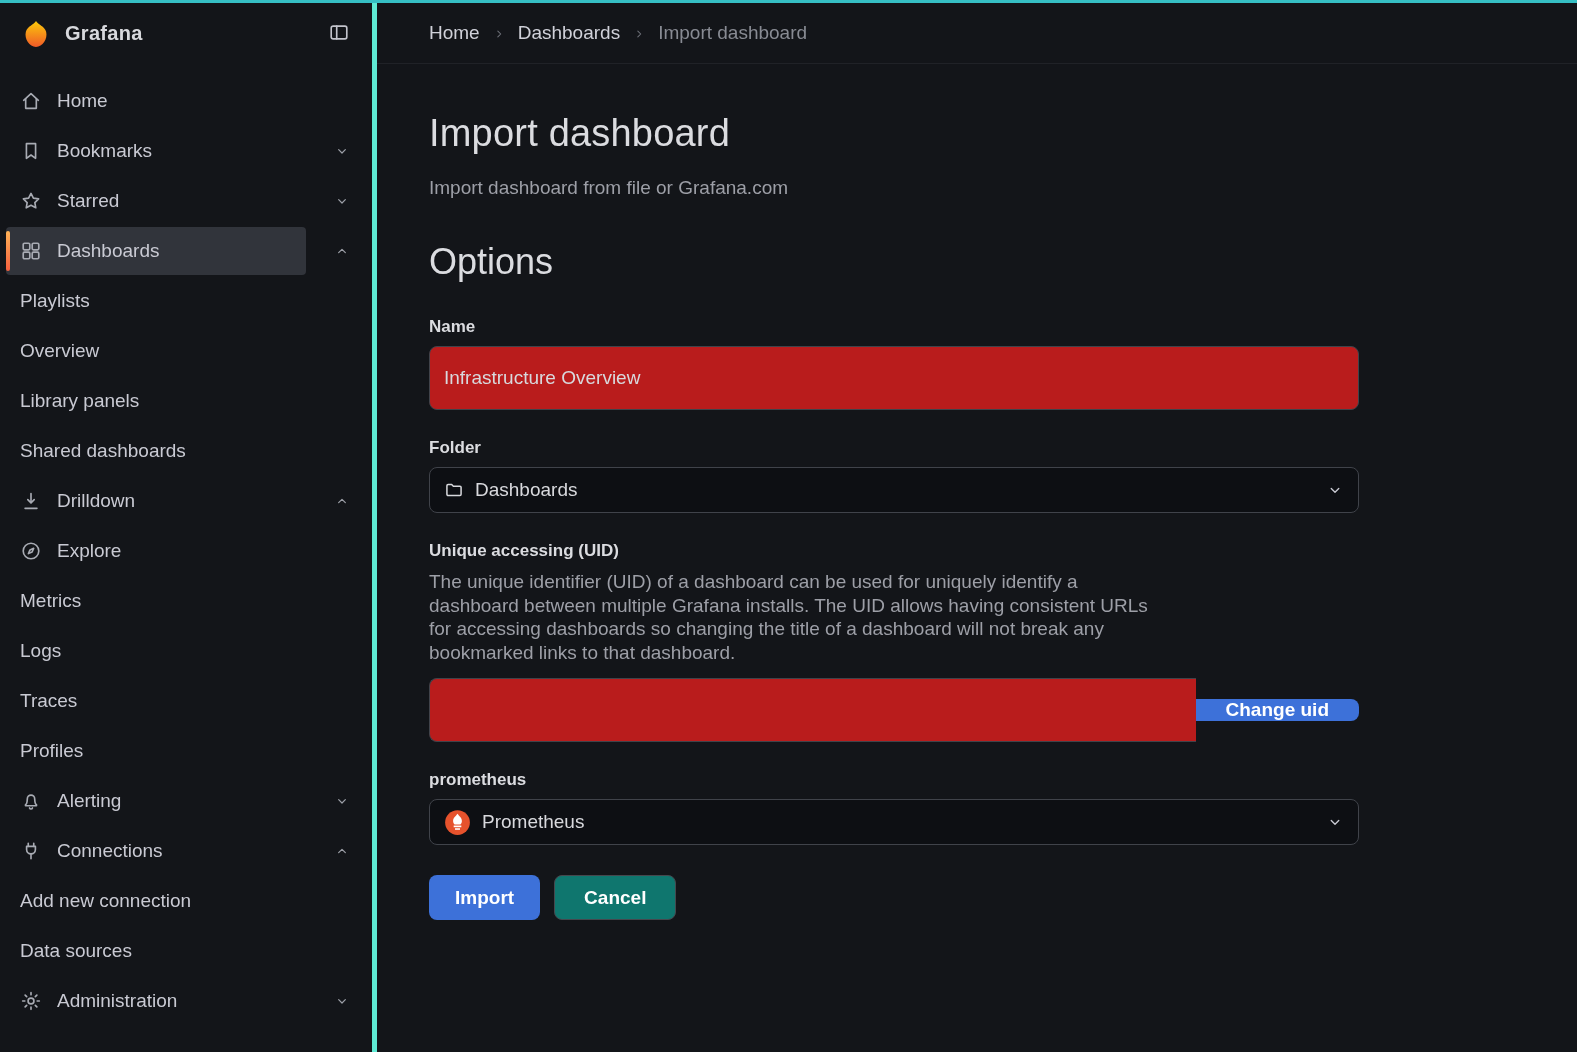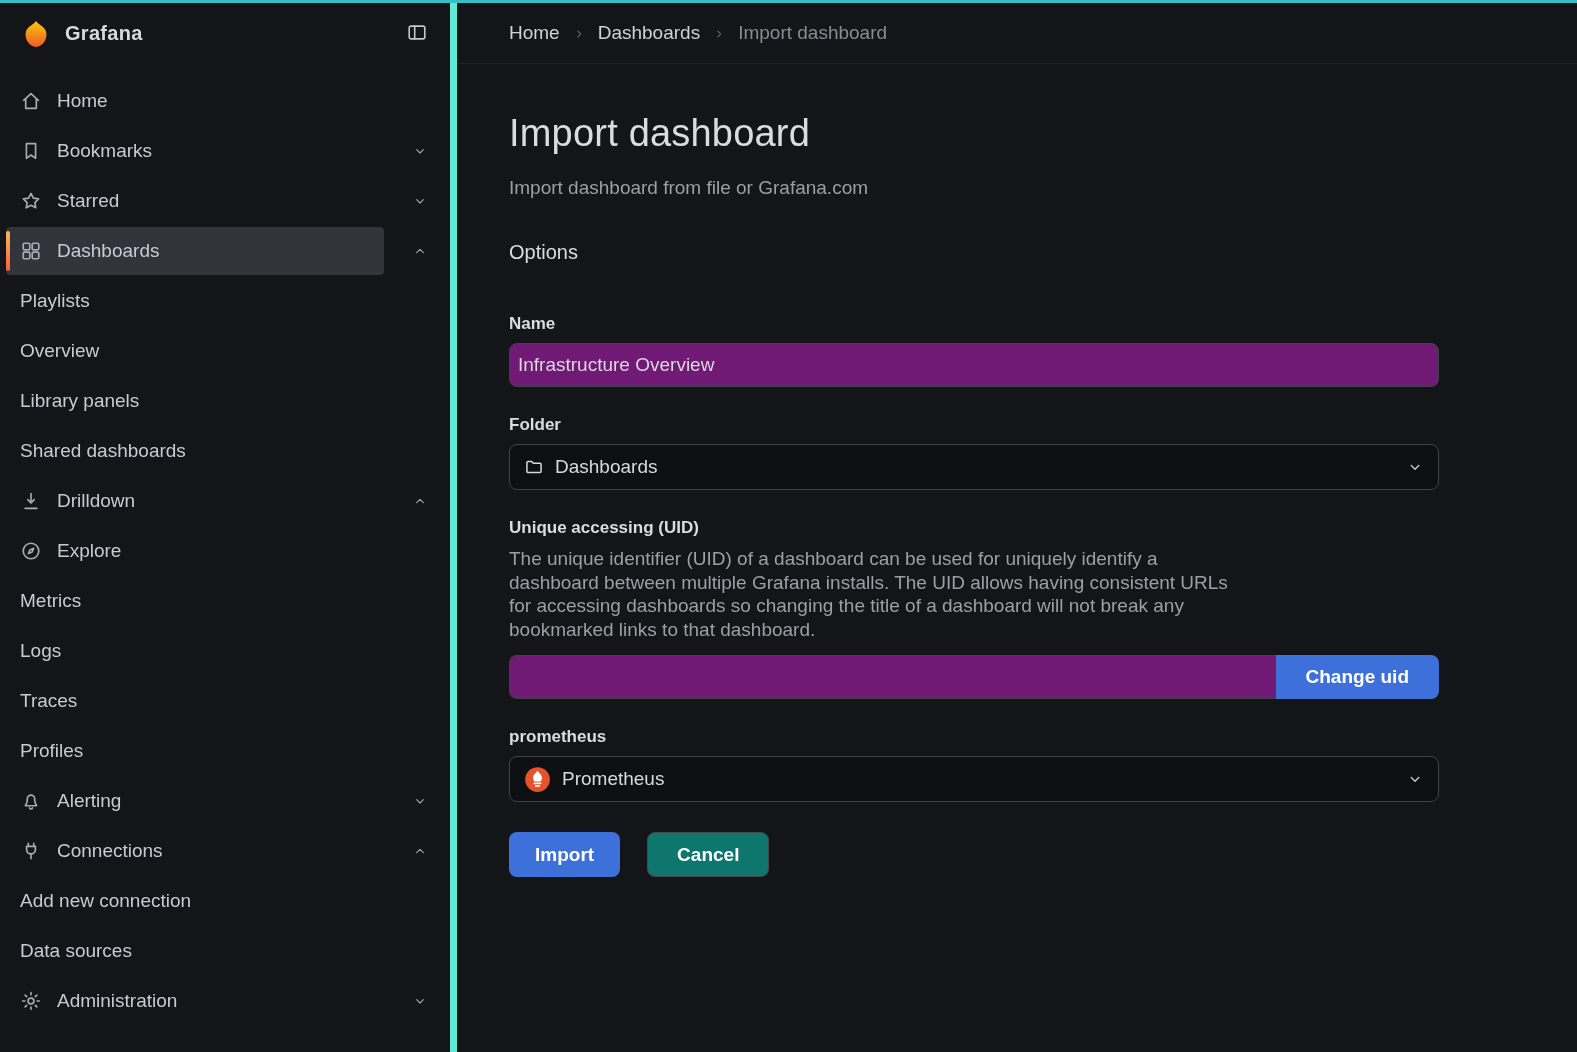--- a/index.html
+++ b/index.html
@@ -9,22 +9,22 @@
     background: #131519;
     color: #ccccdc;
     font-family: "Liberation Sans", sans-serif;
     overflow: hidden;
   }
   .top-accent { height: 3px; background: #36bfc4; }
   .app { display: flex; height: 1049px; }
 
   
   .sidebar {
-    width: 457px; flex: none;
-    border-right: 7px solid #5eead4;
+    width: 377px; flex: none;
+    border-right: 5px solid #5eead4;
     background: #131519;
   }
   .sidebar-header { height: 61px; display: flex; align-items: center; padding: 0 20px; position: relative; }
   .brand-logo { width: 32px; height: 32px; display: flex; }
   .brand-name { margin-left: 13px; font-size: 20px; font-weight: 700; color: #d8d9dd; letter-spacing: .3px; }
   .panel-toggle { position: absolute; right: 18px; top: 50%; transform: translateY(-50%);
     background: none; border: 0; color: #c3c4cc; padding: 4px; cursor: pointer; display: flex; }
 
   .nav { padding-top: 12px; }
   .nav-item {
@@ -51,46 +51,46 @@
     padding-left: 52px; border-bottom: 1px solid #202227;
   }
   .breadcrumb { display: flex; align-items: center; font-size: 19px; }
   .bc-item { color: #d0d1d9; cursor: pointer; }
   .bc-item.current { color: #888b93; cursor: default; }
   .bc-sep { display: flex; margin: 2px 12px 0; color: #6f727a; }
 
   .content { padding: 48px 52px; overflow: auto; flex: 1; }
   .page-title { font-size: 38px; font-weight: 500; color: #dbdce0; margin: 0 0 22px; letter-spacing: .2px; }
   .page-subtitle { font-size: 19px; color: #9d9fa7; margin: 0 0 42px; }
-  .section-title { font-size: 20px; font-weight: 500; color: #dbdce0; margin: 0 0 50px; }
+  .section-title { font-size: 36px; font-weight: 500; color: #dbdce0; margin: 0 0 34px; }
 
   .field { max-width: 930px; margin-bottom: 28px; }
   .field-label { font-size: 17px; font-weight: 700; color: #dbdce0; margin-bottom: 9px; }
   .text-input {
-    width: 100%; height: 44px; background: #701a75; border: 1px solid #40434a;
-    border-radius: 8px; color: #d8d9dd; font-size: 19px; padding: 0 8px;
+    width: 100%; height: 64px; background: #b91c1c; border: 1px solid #40434a;
+    border-radius: 8px; color: #d8d9dd; font-size: 19px; padding: 0 14px;
     font-family: inherit; outline: none;
   }
   .select {
     height: 46px; display: flex; align-items: center; background: #0d0f13;
     border: 1px solid #40434a; border-radius: 8px; padding: 0 14px;
     position: relative; cursor: pointer; font-size: 19px; color: #d8d9dd;
   }
   .select .sel-icon { margin-right: 11px; display: flex; color: #d8d9dd; }
   .select .sel-chev { position: absolute; right: 14px; display: flex; color: #c9cad3; }
 
   .uid-desc { font-size: 19px; color: #9d9fa7; line-height: 1.24; max-width: 740px; margin: 4px 0 14px; }
-  .uid-row { display: flex; max-width: 930px; }
+  .uid-row { display: flex; max-width: 930px; align-items: center; }
   .uid-row .text-input { flex: 1; border-radius: 8px 0 0 8px; border-right: none; }
   .change-uid-btn {
     flex: none; background: #3d71d9; color: #fff; border: none; border-radius: 0 8px 8px 0;
     font-size: 19px; font-weight: 700; padding: 0 30px; font-family: inherit; cursor: pointer;
   }
 
-  .actions { display: flex; gap: 27px; margin-top: 30px; }
+  .actions { display: flex; gap: 14px; margin-top: 30px; }
   .btn { height: 45px; border-radius: 8px; font-size: 19px; font-weight: 700;
     font-family: inherit; cursor: pointer; padding: 0 26px; }
   .btn-primary { background: #3d71d9; color: #fff; border: none; }
   .btn-secondary { background: #0f766e; color: #fff; border: 1px solid #45484e; padding: 0 29px; }
 </style>
 </head>
 <body>
 
 <div class="top-accent"></div>
 

